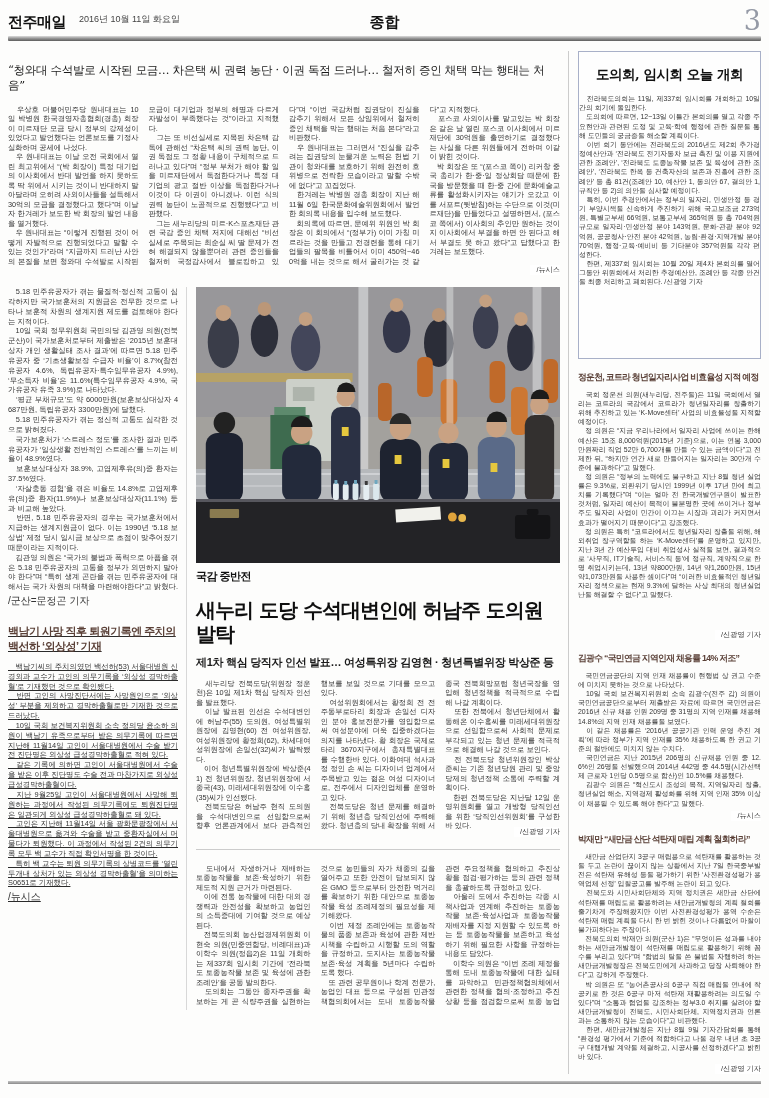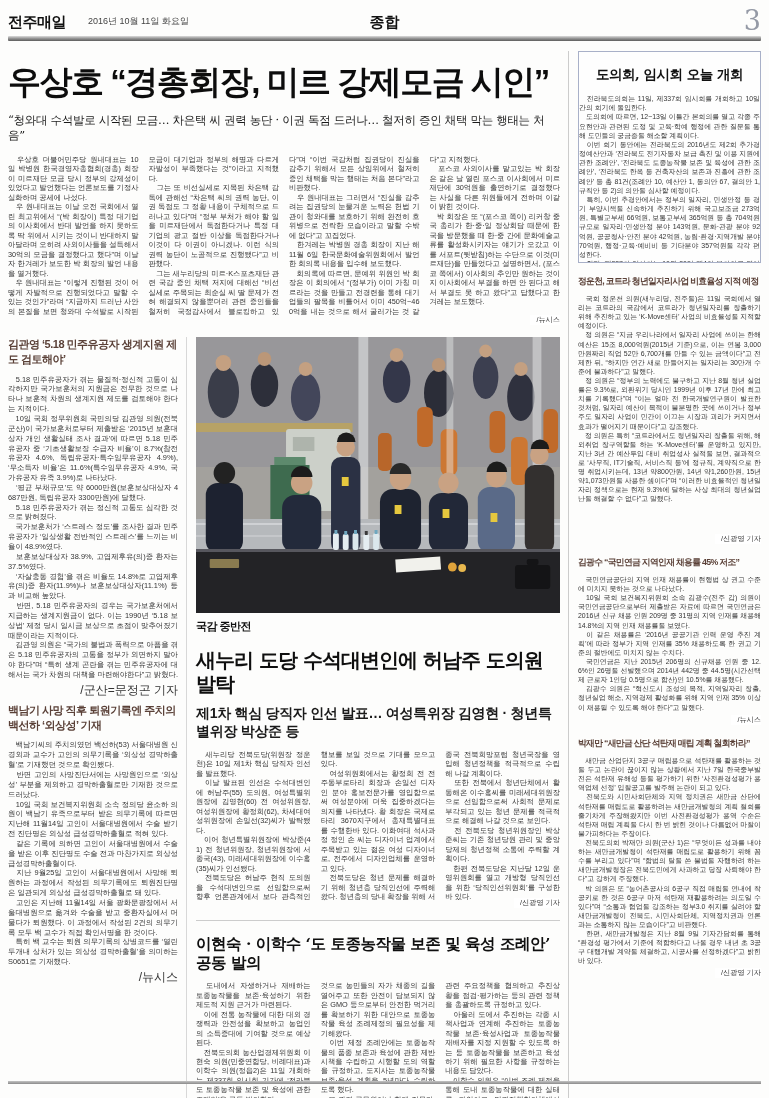--- a/index.html
+++ b/index.html
@@ -3,21 +3,21 @@
 <meta charset="utf-8">
 <style>
   html,body{margin:0;padding:0;}
   body{
     width:769px;height:1098px;overflow:hidden;background:#fdfdfc;
     font-family:"Liberation Sans",sans-serif;color:#2b2b2b;position:relative;
   }
   .page{padding:6px 8px 0;position:relative;height:1092px;box-sizing:border-box;}
   
   .header-row{display:flex;align-items:flex-end;height:26px;}
-  .h-left{flex:1;display:flex;align-items:center;gap:22px;}
+  .h-left{flex:1;display:flex;align-items:flex-start;gap:13px;}
   .paper-name{font-size:15px;font-weight:800;color:#111;letter-spacing:-0.5px;}
   .h-date{font-size:9px;color:#444;padding-bottom:2px;}
   .h-center{font-size:15px;font-weight:800;color:#111;text-align:right;}
   .h-right{flex:1;text-align:right;font-family:"DejaVu Serif",serif;font-size:27px;color:#959aa6;line-height:0.8;}
   .top-bar{height:5px;margin-top:4px;background:linear-gradient(#dcdcdc 0%,#9a9a9a 45%,#5c5c5c 100%);border-radius:1px;}
   
   .content{display:flex;margin-top:10px;}
   .main-left{width:552px;flex:none;}
   .sidebar{flex:1;border-left:1px solid #ccc;margin-left:8px;padding-left:9px;}
   
@@ -26,40 +26,40 @@
   .body-text{white-space:pre-line;text-align:justify;word-break:break-all;}
   .main-body-wrap{position:relative;height:170px;overflow:hidden;}
   .main-body{column-count:4;column-gap:10px;column-fill:auto;height:170px;font-size:7.3px;line-height:1.3;color:#333;}
   .byline-abs{position:absolute;right:0;bottom:0;background:#fff;padding-left:6px;font-size:7.2px;color:#333;}
   
   .lower{display:flex;margin-top:12px;}
   .col-left{width:170px;flex:none;padding-right:8px;border-right:1px solid #d8d8d8;}
   .col-mid{flex:1;padding-left:9px;}
   .small-title{font-size:11px;font-weight:800;color:#5a4037;line-height:1.35;letter-spacing:-0.5px;margin-bottom:8px;}
   .small-body{font-size:7.4px;line-height:1.33;color:#333;}
-  .byline-r{text-align:right;font-size:12px;color:#333;margin-top:2px;}
-  .side-article + .side-article{margin-top:4px;}
+  .byline-r{font-size:10px;color:#333;margin-top:2px;}
+  .side-article + .side-article{margin-top:16px;text-decoration:underline;}
   
   .photo{height:276px;overflow:hidden;background:#a7a5a1;}
   .photo svg{display:block;width:100%;height:276px;}
   .caption-row{display:flex;gap:8px;margin-top:6px;align-items:flex-end;}
   .caption-label{font-size:11px;font-weight:800;color:#111;white-space:nowrap;letter-spacing:-0.5px;}
   .caption-text{flex:1;font-size:7.7px;line-height:1.5;color:#222;text-align:justify;word-break:break-all;}
   
   .mid-article{margin-top:14px;}
   .serif-headline{margin:0 0 9px;font-family:"DejaVu Serif",serif;font-weight:600;font-size:20px;letter-spacing:-1px;color:#0f0f0f;line-height:1.2;}
   .serif-headline.small{font-size:15.5px;letter-spacing:-0.5px;}
-  .mid-subhead{font-size:14px;font-weight:800;color:#1a1a1a;margin-bottom:9px;letter-spacing:-0.3px;}
+  .mid-subhead{font-size:11px;font-weight:800;color:#1a1a1a;margin-bottom:9px;letter-spacing:-0.3px;}
   .body-block{position:relative;overflow:hidden;}
   .cols3{column-count:3;column-gap:10px;column-fill:auto;font-size:7.3px;line-height:1.3;color:#333;height:100%;}
   .saenuri-block{height:158px;}
   .lee-block{height:146px;}
   .divider{border-top:1px solid #ccc;margin:12px 0 0;}
   
-  .boxed{border:1px solid #a8b0c8;padding:12px 0;height:212px;box-sizing:border-box;overflow:hidden;background:#fefefe;}
+  .boxed{border:1px solid #a8b0c8;padding:12px 0;height:308px;box-sizing:border-box;overflow:hidden;background:#fefefe;}
   .box-title{font-family:"DejaVu Serif",serif;font-size:13.5px;font-weight:700;text-align:center;color:#111;margin:2px 0 10px;letter-spacing:-0.5px;}
   .box-body{font-size:6.9px;line-height:1.33;color:#333;}
   .sb-article{margin-top:13px;}
   .sb-title{font-size:8.8px;font-weight:800;color:#5a4037;letter-spacing:-0.7px;white-space:nowrap;margin-bottom:6px;}
   .sb-body-block{position:relative;overflow:hidden;}
   .sb-body{font-size:6.9px;line-height:1.32;color:#333;height:100%;}
   .jeong-block{height:250px;}
   .kim-block{height:150px;}
   .park-block{height:222px;}
   
@@ -77,41 +77,39 @@
     </div>
     <div class="h-center">종합</div>
     <div class="h-right">3</div>
   </div>
   <div class="top-bar"></div>
 
   <div class="content">
 
     <div class="main-left">
 
-      <h1 class="main-headline">우상호 “경총회장, 미르 강제모금 시인”</h1>
       <div class="main-subhead">“청와대 수석발로 시작된 모금… 차은택 씨 권력 농단 · 이권 독점 드러나… 철저히 증인 채택 막는 행태는 처음”</div>
       <div class="main-body-wrap">
         <div class="main-body body-text">　우상호 더불어민주당 원내대표는 10일 박병원 한국경영자총협회(경총) 회장이 미르재단 모금 당시 정부의 강제성이 있었다고 발언했다는 언론보도를 기정사실화하며 공세에 나섰다.
 　우 원내대표는 이날 오전 국회에서 열린 최고위에서 “(박 회장이) 특정 대기업의 이사회에서 반대 발언을 하지 못하도록 딱 위에서 시키는 것이니 반대하지 말아달라며 오히려 사외이사들을 설득해서 30억의 모금을 결정했다고 했다”며 이날자 한겨레가 보도한 박 회장의 발언 내용을 열거했다.
 　우 원내대표는 “이렇게 진행된 것이 어떻게 자발적으로 진행되었다고 말할 수 있는 것인가”라며 “지금까지 드러난 사안의 본질을 보면 청와대 수석발로 시작된 모금이 대기업과 정부의 해명과 다르게 자발성이 부족했다는 것”이라고 지적했다.
 　그는 또 비선실세로 지목된 차은택 감독에 관해선 “차은택 씨의 권력 농단, 이권 독점도 그 정황 내용이 구체적으로 드러나고 있다”며 “정부 부처가 해야 할 일을 미르재단에서 독점한다거나 특정 대기업의 광고 절반 이상을 독점한다거나 이것이 다 이권이 아니겠나. 이런 식의 권력 농단이 노골적으로 진행됐다”고 비판했다.
 　그는 새누리당의 미르·K스포츠재단 관련 국감 증인 채택 저지에 대해선 “비선실세로 주목되는 최순실 씨 딸 문제가 전혀 해결되지 않을뿐더러 관련 증인들을 철저히 국정감사에서 블로킹하고 있다”며 “이번 국감처럼 집권당이 진실을 감추기 위해서 모든 상임위에서 철저히 증인 채택을 막는 행태는 처음 본다”라고 비판했다.
 　우 원내대표는 그러면서 “진실을 감추려는 집권당의 눈물겨운 노력은 헌법 기관이 청와대를 보호하기 위해 완전히 호위병으로 전락한 모습이라고 말할 수밖에 없다”고 꼬집었다.
 　한겨레는 박병원 경총 회장이 지난 해 11월 6일 한국문화예술위원회에서 발언한 회의록 내용을 입수해 보도했다.
 　회의록에 따르면, 문예위 위원인 박 회장은 이 회의에서 “(정부가) 이미 가칭 미르라는 것을 만들고 전경련을 통해 대기업들의 팔목을 비틀어서 이미 450억~460억을 내는 것으로 해서 굴러가는 것 같다”고 지적했다.
 　포스코 사외이사를 맡고있는 박 회장은 같은 날 열린 포스코 이사회에서 미르재단에 30억원을 출연하기로 결정했다는 사실을 다른 위원들에게 전하며 이같이 밝힌 것이다.
 　박 회장은 또 “(포스코 쪽이) 리커창 중국 총리가 한·중·일 정상회담 때문에 한국을 방문했을 때 한·중 간에 문화예술교류를 활성화시키자는 얘기가 오갔고 이를 서포트(뒷받침)하는 수단으로 이것(미르재단)을 만들었다고 설명하면서, (포스코 쪽에서) 이사회의 추인만 원하는 것이지 이사회에서 부결을 하면 안 된다고 해서 부결도 못 하고 왔다”고 답했다고 한겨레는 보도했다.</div>
         <span class="byline-abs">/뉴시스</span>
       </div>
 
       <div class="lower">
 
         <div class="col-left">
           <div class="side-article">
-            <div class="small-title">김관영 ‘5.18 민주유공자 생계지원 제도 검토해야’</div>
             <div class="small-body body-text">　5.18 민주유공자가 겪는 물질적·정신적 고통이 심각하지만 국가보훈처의 지원금은 전무한 것으로 나타나 보훈적 차원의 생계지원 제도를 검토해야 한다는 지적이다.
 　10일 국회 정무위원회 국민의당 김관영 의원(전북 군산)이 국가보훈처로부터 제출받은 ‘2015년 보훈대상자 개인 생활실태 조사 결과’에 따르면 5.18 민주유공자 중 ‘기초생활보장 수급자 비율’이 8.7%(참전유공자 4.6%, 독립유공자·특수임무유공자 4.9%), ‘무소득자 비율’은 11.6%(특수임무유공자 4.9%, 국가유공자 유족 3.9%)로 나타났다.
 　‘평균 부채규모’도 약 6000만원(보훈보상대상자 4687만원, 독립유공자 3300만원)에 달했다.
 　5.18 민주유공자가 겪는 정신적 고통도 심각한 것으로 밝혀졌다.
 　국가보훈처가 ‘스트레스 정도’를 조사한 결과 민주유공자가 ‘일상생활 전반적인 스트레스’를 느끼는 비율이 48.9%였다.
 　보훈보상대상자 38.9%, 고엽제후유(의)증 환자는 37.5%였다.
 　‘자살충동 경험’을 겪은 비율도 14.8%로 고엽제후유(의)증 환자(11.9%)나 보훈보상대상자(11.1%) 등과 비교해 높았다.
 　반면, 5.18 민주유공자의 경우는 국가보훈처에서 지급하는 생계지원금이 없다. 이는 1990년 ‘5.18 보상법’ 제정 당시 일시금 보상으로 초점이 맞추어졌기 때문이라는 지적이다.
 　김관영 의원은 “국가의 불법과 폭력으로 아픔을 겪은 5.18 민주유공자의 고통을 정부가 외면하지 말아야 한다”며 “특히 생계 곤란을 겪는 민주유공자에 대해서는 국가 차원의 대책을 마련해야한다”고 밝혔다.</div>
             <div class="byline-r">/군산=문정곤 기자</div>
@@ -244,21 +242,20 @@
 　한편 전북도당은 지난달 12일 운영위원회를 열고 개방형 당직인선을 위한 ‘당직인선위원회’를 구성한바 있다.
 　또 인선위는 개방형 인사를 통해 능력 있고 참신한 인재의 영입과 발굴을 통해 ‘전북도민에게 희망과 비전을 제시하는 전북도당을 구성하겠다’는 당직인선의 기준을 밝혔다.
 　정운천 전북도당위원장은 “이번 당직 인선은 실종된 전북의 정당정치를 복원하고, 능력 있는 인재를 영입하기 위해 주력했다”고 설명하면서 “전북발전에 정책적 비전을 제시하고, 전북도민들에게 희망을 주는 전북도당을 만들어가겠다”고 밝혔다.</div>
               <span class="byline-abs">/신광영 기자</span>
             </div>
           </div>
 
           <div class="divider"></div>
 
           <div class="mid-article">
-            <h2 class="serif-headline small">이현숙 · 이학수 ‘도 토종농작물 보존 및 육성 조례안’ 공동 발의</h2>
             <div class="body-block lee-block">
               <div class="cols3 body-text">　도내에서 자생하거나 재배하는 토종농작물을 보존·육성하기 위한 제도적 지원 근거가 마련된다.
 　이에 전통 농작물에 대한 대외 경쟁력과 안전성을 확보하고 농업인의 소득증대에 기여할 것으로 예상된다.
 　전북도의회 농산업경제위원회 이현숙 의원(민중연합당, 비례대표)과 이학수 의원(정읍2)은 11일 개회하는 제337회 임시회 기간에 ‘전라북도 토종농작물 보존 및 육성에 관한 조례안’을 공동 발의한다.
 　도의회는 그동안 종자주권을 확보하는 게 곧 식량주권을 실현하는 것으로 농민들의 자가 채종의 길을 열어주고 또한 안전이 담보되지 않은 GMO 등으로부터 안전한 먹거리를 확보하기 위한 대안으로 토종농작물 육성 조례제정의 필요성을 제기해왔다.
 　이번 제정 조례안에는 토종농작물의 품종 보존과 육성에 관한 제반시책을 수립하고 시행할 도의 역할을 규정하고, 도지사는 토종농작물 보존·육성 계획을 5년마다 수립하도록 했다.
 　또 관련 공무원이나 학계 전문가, 농업인 대표 등으로 구성된 민관정책협의회에서는 도내 토종농작물 관련 주요정책을 협의하고 추진상황을 점검·평가하는 등의 관련 정책을 총괄하도록 규정하고 있다.
 　아울러 도에서 추진하는 각종 시책사업과 연계해 추진하는 토종농작물 보존·육성사업과 토종농작물 재배자를 지정 지원할 수 있도록 하는 등 토종농작물을 보존하고 육성하기 위해 필요한 사항을 규정하는 내용도 담았다.
 　이학수 의원은 “이번 조례 제정을 통해 도내 토종농작물에 대한 실태를 파악하고 민관정책협의체에서 관련한 정책을 협의·조정하고 추진상황 등을 점검함으로써 토종 농업자원을 안전하게 보존·관리하고 나아가 농민의 권리를 보호하는 데 기여할 것으로 기대된다”고 말했다.
 　한편 이번에 상정된 조례안은 오는 14일 농산업경제위원회 심사를 거쳐 이달 20일에 본회의장에서 의결될 예정이다.</div>
@@ -286,21 +283,21 @@
         <div class="sb-body-block jeong-block">
           <div class="sb-body body-text">　국회 정운천 의원(새누리당, 전주을)은 11일 국회에서 열리는 코트라의 국감에서 코트라가 청년일자리를 창출하기 위해 추진하고 있는 ‘K-Move센터’ 사업의 비효율성을 지적할 예정이다.
 　정 의원은 “지금 우리나라에서 일자리 사업에 쓰이는 한해 예산은 15조 8,000억원(2015년 기준)으로, 이는 연봉 3,000만원짜리 직업 52만 6,700개를 만들 수 있는 금액이다”고 전제한 뒤, “하지만 연간 새로 만들어지는 일자리는 30만개 수준에 불과하다”고 말했다.
 　정 의원은 “정부의 노력에도 불구하고 지난 8월 청년 실업률은 9.3%로, 외환위기 당시인 1999년 이후 17년 만에 최고치를 기록했다”며 “이는 얼마 전 한국개발연구원이 발표한 것처럼, 일자리 예산이 목적이 불분명한 곳에 쓰이거나 정부 주도 일자리 사업이 민간이 이끄는 시장과 괴리가 커지면서 효과가 떨어지기 때문이다”고 강조했다.
 　정 의원은 특히 “코트라에서도 청년일자리 창출을 위해, 해외취업 창구역할을 하는 ‘K-Move센터’를 운영하고 있지만, 지난 3년 간 예산투입 대비 취업성사 실적을 보면, 결과적으로 ‘사무직, IT기술직, 서비스직 등’에 정규직, 계약직으로 한 명 취업시키는데, 13년 약800만원, 14년 약1,260만원, 15년 약1,073만원을 사용한 셈이다”며 “이러한 비효율적인 청년일자리 정책으로는 현재 9.3%에 달하는 사상 최대의 청년실업난을 해결할 수 없다”고 말했다.</div>
           <span class="byline-abs">/신광영 기자</span>
         </div>
       </div>
 
       <div class="sb-article">
-        <div class="sb-title">김광수 “국민연금 지역인재 채용률 45% 저조”</div>
+        <div class="sb-title">김광수 “국민연금 지역인재 채용률 14% 저조”</div>
         <div class="sb-body-block kim-block">
           <div class="sb-body body-text">　국민연금공단의 지역 인재 채용률이 현행법 상 권고 수준에 미치지 못하는 것으로 나타났다.
 　10일 국회 보건복지위원회 소속 김광수(전주 갑) 의원이 국민연금공단으로부터 제출받은 자료에 따르면 국민연금은 2016년 신규 채용 인원 209명 중 31명의 지역 인재를 채용해 14.8%의 지역 인재 채용률을 보였다.
 　이 같은 채용률은 ‘2016년 공공기관 인력 운영 추진 계획’에 따라 정부가 지역 인재를 35% 채용하도록 한 권고 기준의 절반에도 미치지 않는 수치다.
 　국민연금은 지난 2015년 206명의 신규채용 인원 중 12.6%인 26명을 선발했으며 2014년 442명 중 44.5명(시간선택제 근로자 1인당 0.5명으로 합산)인 10.5%를 채용했다.
 　김광수 의원은 “혁신도시 조성의 목적, 지역일자리 창출, 청년실업 해소, 지역경제 활성화를 위해 지역 인재 35% 이상이 채용될 수 있도록 해야 한다”고 말했다.</div>
           <span class="byline-abs">/뉴시스</span>
         </div>
       </div>
 

